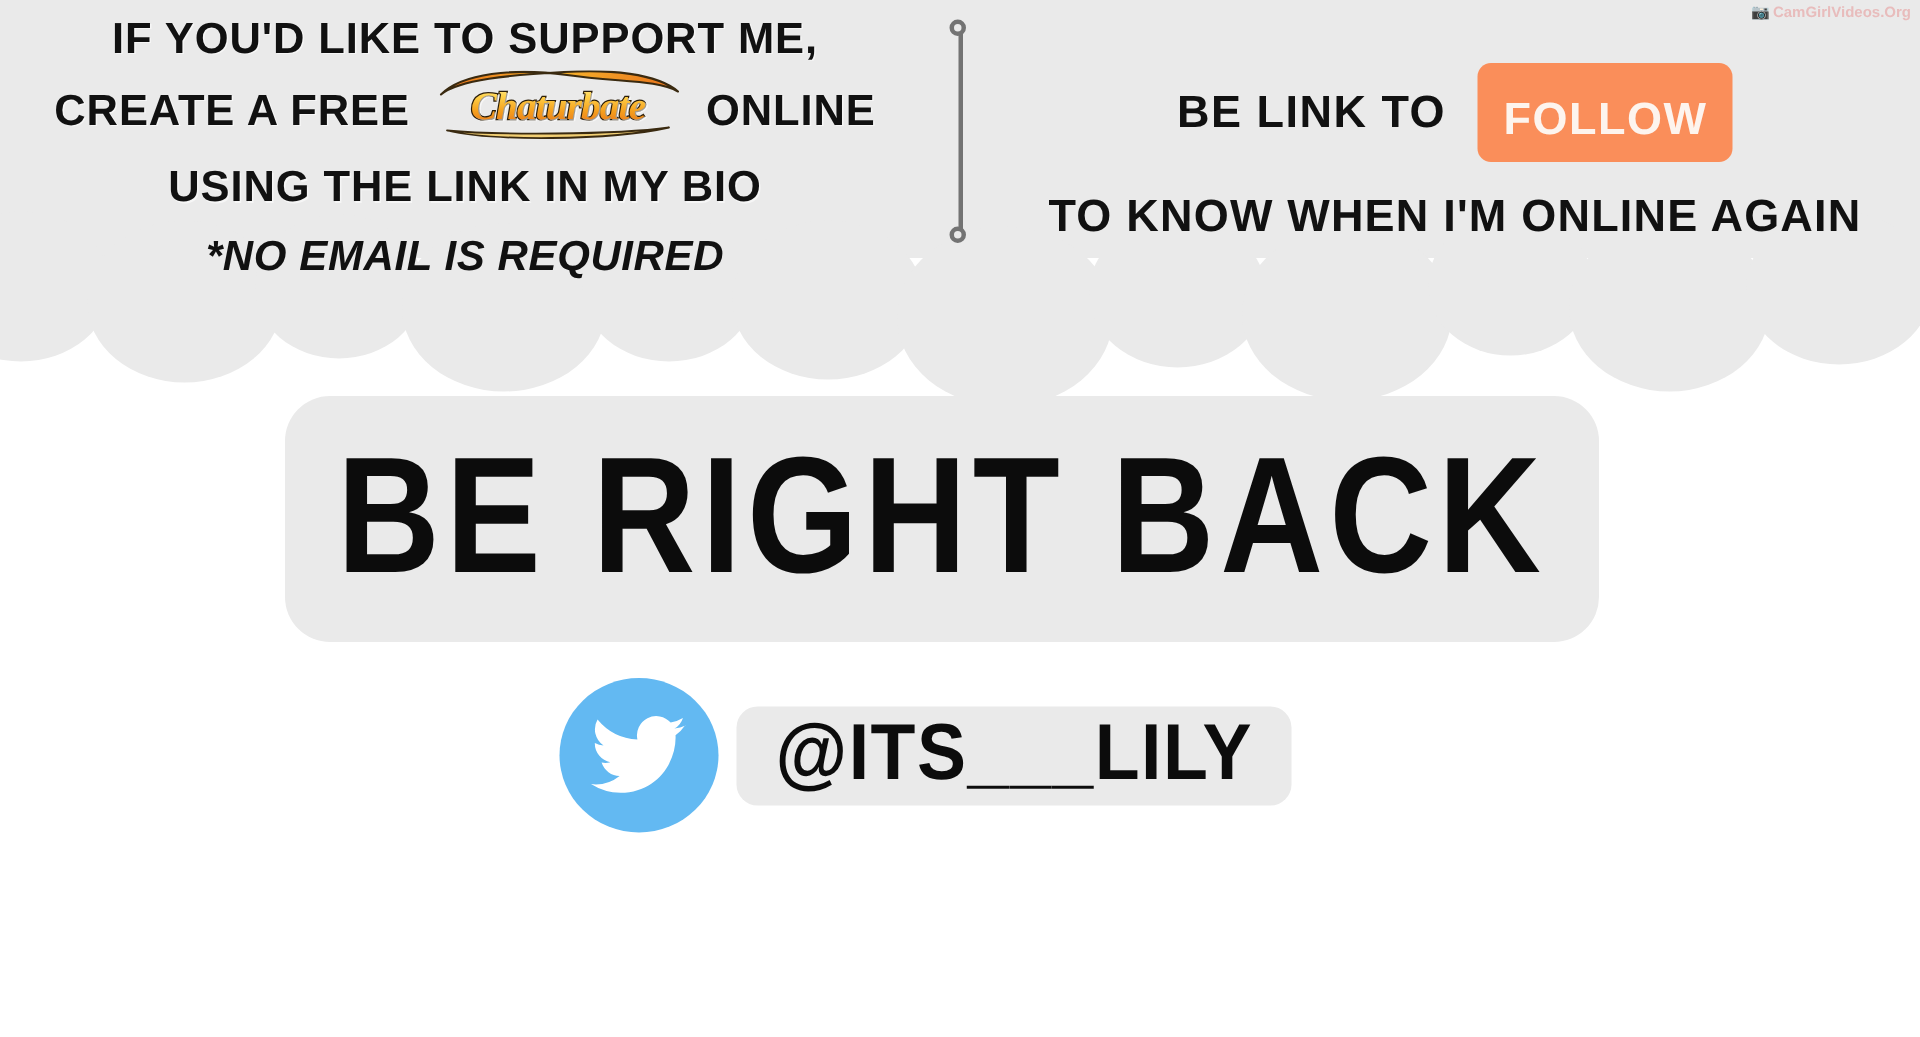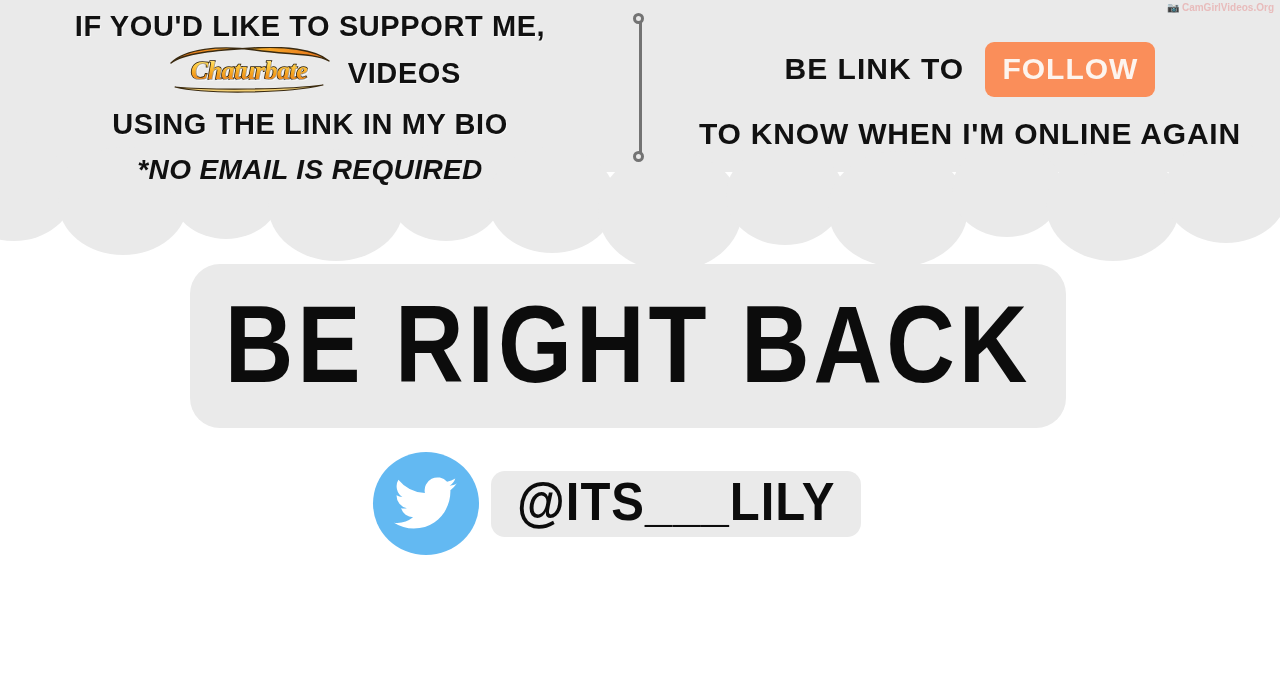--- a/index.html
+++ b/index.html
@@ -130,21 +130,21 @@
     letter-spacing: 1px;
     color: #111111;
     white-space: nowrap;
     line-height: 44px;
   }
   .follow-chip {
     display: inline-block;
     background: #fa8e5a;
     color: #fdf4ee;
     border-radius: 9px;
-    padding: 5px 17px 6px 17px;
+    padding: 16px 17px 6px 17px;
     font-size: 30px;
     font-weight: bold;
     letter-spacing: 1px;
     vertical-align: middle;
     margin-left: 12px;
     position: relative;
     top: -2px;
   }
   .follow-line2 {
     margin-top: 18px;
@@ -267,20 +267,21 @@
 
   <div class="header-inner">
 
     <div class="watermark">
       <span class="wm-icon">📷</span><span>CamGirlVideos.Org</span>
     </div>
 
     <div class="support-block">
       <div class="support-line">IF YOU'D LIKE TO SUPPORT ME,</div>
       <div class="support-line">
+        <span>CREATE A FREE</span>
         <span class="cb-logo-wrap">
           <svg width="172" height="46" viewBox="0 0 172 46" xmlns="http://www.w3.org/2000/svg" aria-hidden="true">
             <defs>
               <linearGradient id="cbgrad" x1="0" y1="0" x2="0" y2="1">
                 <stop offset="0%" stop-color="#fff0b0"></stop>
                 <stop offset="28%" stop-color="#ffd24a"></stop>
                 <stop offset="62%" stop-color="#f5a01e"></stop>
                 <stop offset="100%" stop-color="#e8701a"></stop>
               </linearGradient>
               <linearGradient id="cbswoosh" x1="0" y1="0" x2="1" y2="0">
@@ -290,21 +291,21 @@
               </linearGradient>
             </defs>
 
             <path d="M8,16 C22,2 56,-2 92,3 C126,8 152,6 166,14 C152,2 120,-1 90,1 C54,3 20,6 8,16 Z" fill="url(#cbswoosh)" stroke="#3a2a10" stroke-width="1.4" stroke-linejoin="round"></path>
 
             <path d="M12,40 C40,47 120,47 160,38 C124,43 44,43 12,40 Z" fill="#f2cf74" stroke="#3a2a10" stroke-width="1.2" stroke-linejoin="round"></path>
 
             <text x="86" y="32" text-anchor="middle" font-family="'Liberation Serif', serif" font-size="26" font-weight="bold" font-style="italic" fill="url(#cbgrad)" stroke="#2b1d08" stroke-width="1.6" paint-order="stroke fill" letter-spacing="-0.5">Chaturbate</text>
           </svg>
         </span>
-        <span>VIDEOS</span>
+        <span>ONLINE</span>
       </div>
       <div class="support-line">USING THE LINK IN MY BIO</div>
       <div class="no-email">*NO EMAIL IS REQUIRED</div>
     </div>
 
     <div class="divider">
       <div class="dline"></div>
       <div class="dot top"></div>
       <div class="dot bot"></div>
     </div>

